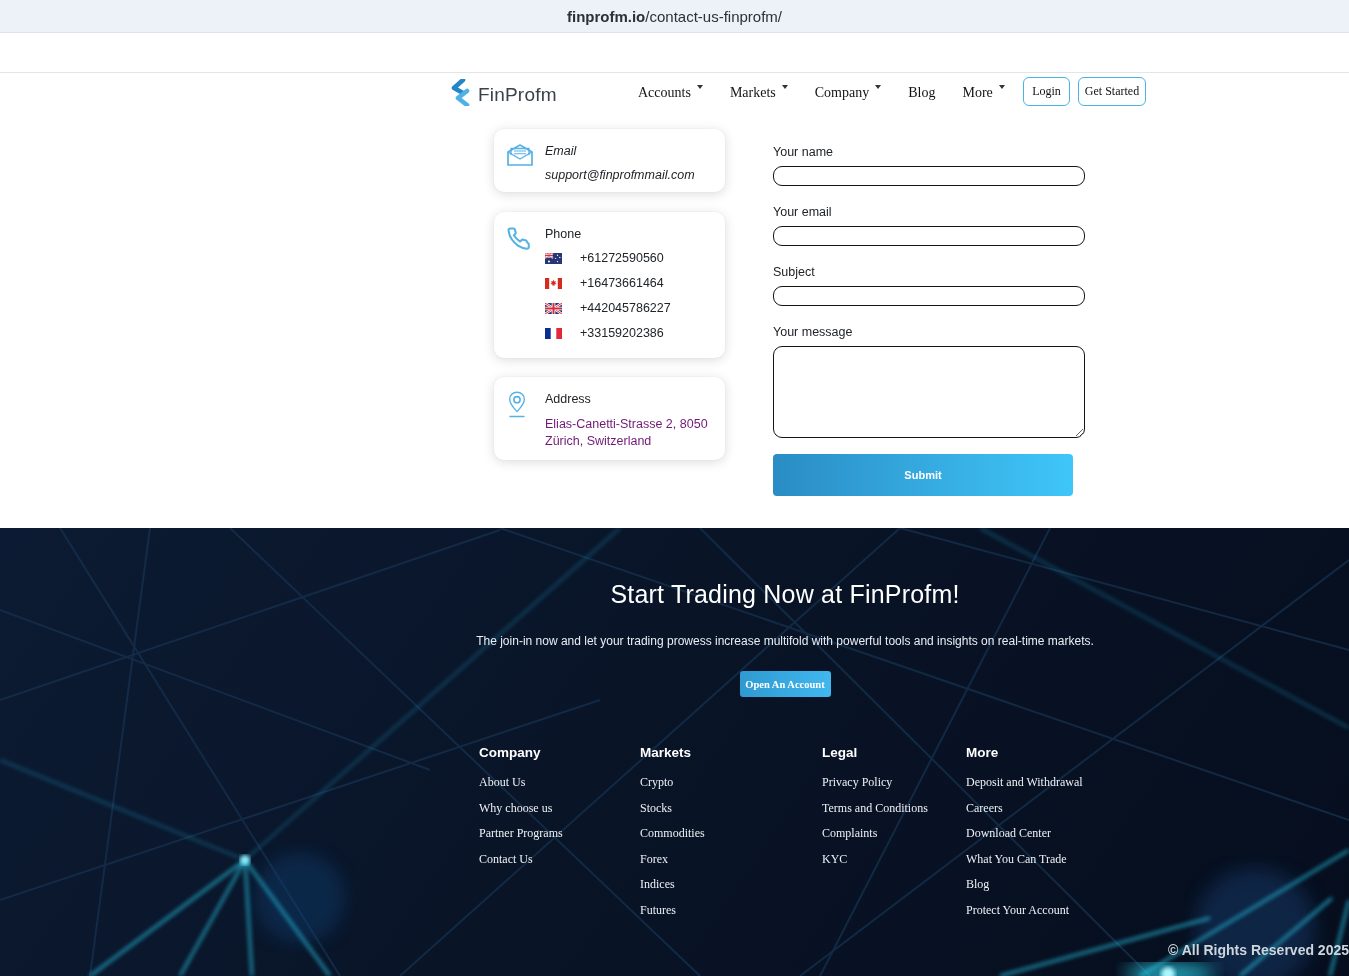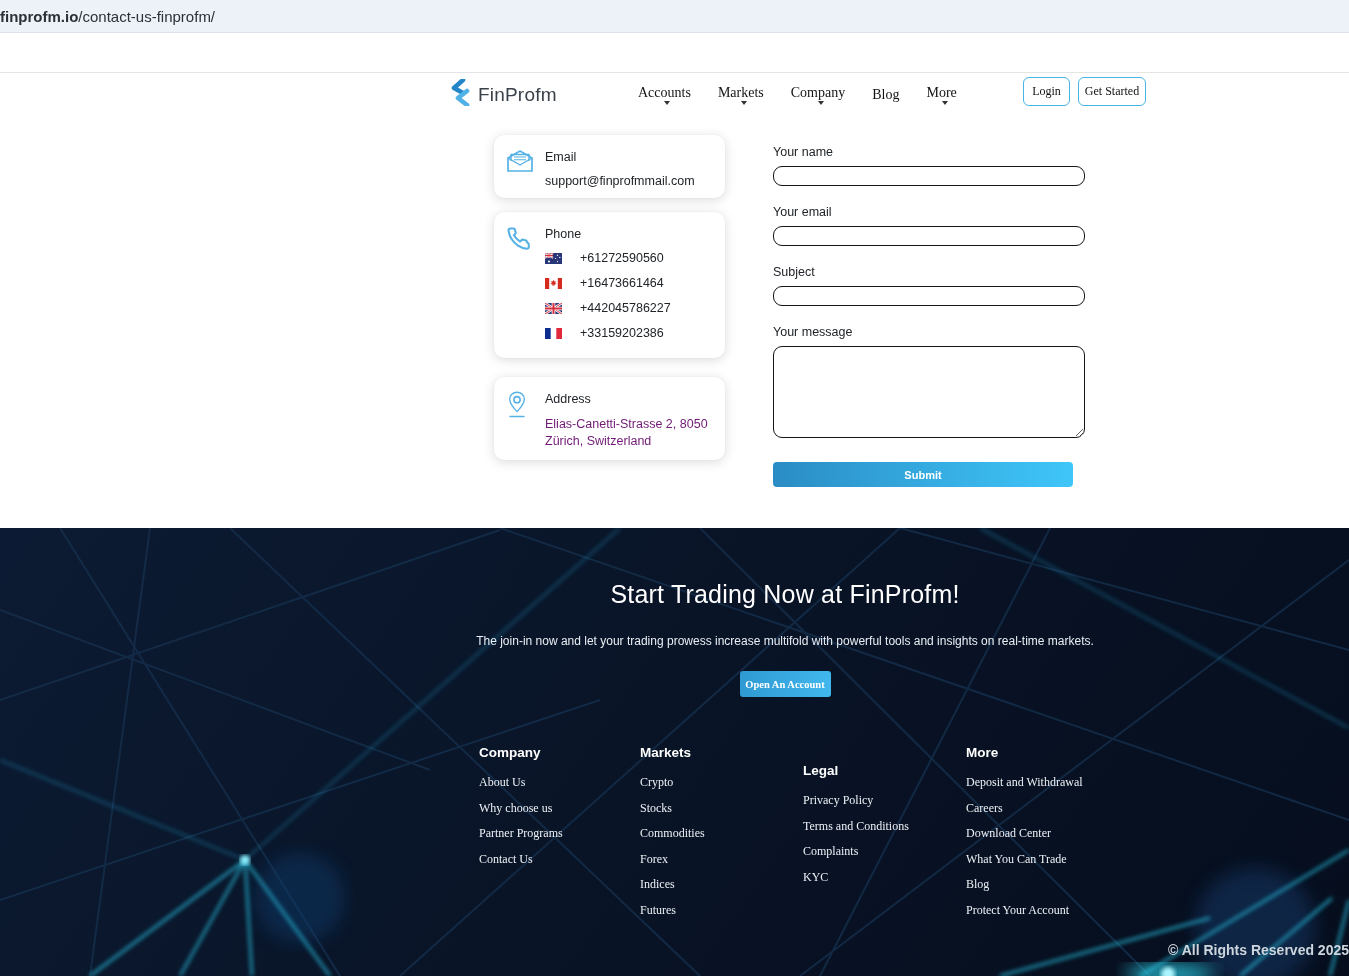--- a/index.html
+++ b/index.html
@@ -6,48 +6,48 @@
   html,body { background:#fff; }
   .page {
     position:relative; width:1349px; height:976px; overflow:hidden;
     font-family:"Liberation Sans", sans-serif; background:#ffffff;
   }
   
   .urlbar {
     position:absolute; left:0; top:0; width:1349px; height:33px;
     background:#edf1f8; border-bottom:1px solid #dde2ec;
     display:flex; align-items:center; 
-    font-size:15px; color:#2b3137;
+    font-size:15px; color:#2b3137;justify-content:center;
   }
   .urlbar b { font-weight:700; }
   
   .header-divider {
     position:absolute; left:0; top:72px; width:1349px; height:1px; background:#e5e5e5;
   }
   .site-header { position:absolute; left:0; top:73px; width:1349px; height:40px; background:#fff; }
   .brand { position:absolute; left:450px; top:6px; display:flex; align-items:center; gap:7px; }
   .brand-name { font-size:19px; color:#3a4149; font-weight:500; letter-spacing:.2px; }
   .nav { position:absolute; left:638px; top:12px; display:flex; align-items:center; gap:27px;
          font-family:"Liberation Serif", serif; font-size:14px; color:#141414; }
-  .nav-item { display:flex; align-items:center; cursor:pointer; white-space:nowrap;flex-direction:column; }
+  .nav-item { display:flex; cursor:pointer; white-space:nowrap; }
   .caret { width:0; height:0; border-left:3.5px solid transparent; border-right:3.5px solid transparent;
            border-top:4.5px solid #333; display:inline-block; margin-left:6px; }
   .hdr-btn {
     position:absolute; top:4px; height:29px; background:#fff; border:1px solid #47b4e6;
     border-radius:6px; font-family:"Liberation Serif", serif; font-size:12px; color:#111;
     display:flex; align-items:center; justify-content:center; cursor:pointer;
   }
   .btn-login { left:1023px; width:47px; }
   .btn-getstarted { left:1078px; width:68px; }
   
   .card {
     position:absolute; left:494px; width:231px; background:#fff; border-radius:10px;
     box-shadow:0 2px 12px rgba(0,0,0,.14), 0 0 2px rgba(0,0,0,.06); padding:15px 14px 14px 14px;
   }
-  .card-email { top:135px; height:63px; }
+  .card-email { top:129px; height:63px;font-style:italic; }
   .card-phone { top:212px; height:146px; }
   .card-address { top:377px; height:83px; }
   .card-icon { position:absolute; left:12px; top:14px; }
   .card-body { margin-left:37px; }
   .card-title { font-size:12.5px; color:#212529; font-weight:400; margin-bottom:10px; }
   .card-value { font-size:12.5px; color:#212529; }
   .phone-row { display:flex; align-items:center; gap:18px; margin-bottom:11px; font-size:12.5px; color:#212529; }
   .flag { display:inline-block; line-height:0; }
   .addr-line { font-size:12.5px; color:#701a75; line-height:17px; }
   
@@ -58,21 +58,21 @@
     margin-bottom:9px; outline:none; padding:0 9px; font-size:12px; background:#fff;
     font-family:"Liberation Sans", sans-serif;
   }
   .form-group { margin-bottom:10px; }
   .form-textarea {
     width:312px; height:92px; border:1.4px solid #151515; border-radius:9px;
     outline:none; padding:6px 9px; font-size:12px; resize:both; background:#fff;
     font-family:"Liberation Sans", sans-serif;
   }
   .submit-btn {
-    margin-top:10px; width:300px; height:25px; border:none; border-radius:4px;
+    margin-top:2px; width:300px; height:42px; border:none; border-radius:4px;
     background:linear-gradient(90deg,#2a8cc4 0%, #34a7dd 45%, #3fc6f9 100%);
     color:#fff; font-size:11px; font-weight:700; cursor:pointer;
     font-family:"Liberation Sans", sans-serif;
   }
   
   .dark {
     position:absolute; left:0; top:528px; width:1349px; height:448px;
     background:linear-gradient(125deg,#0c1b33 0%, #091427 45%, #060e1e 100%);
     overflow:hidden;
   }
@@ -314,21 +314,21 @@
     </div>
     <div class="footer-col fc-1" style="top:217px;">
       <div class="footer-col-title">Markets</div>
       <div class="footer-link">Crypto</div>
       <div class="footer-link">Stocks</div>
       <div class="footer-link">Commodities</div>
       <div class="footer-link">Forex</div>
       <div class="footer-link">Indices</div>
       <div class="footer-link">Futures</div>
     </div>
-    <div class="footer-col fc-2" style="top:235px;">
+    <div class="footer-col fc-2" style="top:217px;margin-left:19px;">
       <div class="footer-col-title">Legal</div>
       <div class="footer-link">Privacy Policy</div>
       <div class="footer-link">Terms and Conditions</div>
       <div class="footer-link">Complaints</div>
       <div class="footer-link">KYC</div>
     </div>
     <div class="footer-col fc-3" style="top:217px;">
       <div class="footer-col-title">More</div>
       <div class="footer-link">Deposit and Withdrawal</div>
       <div class="footer-link">Careers</div>

